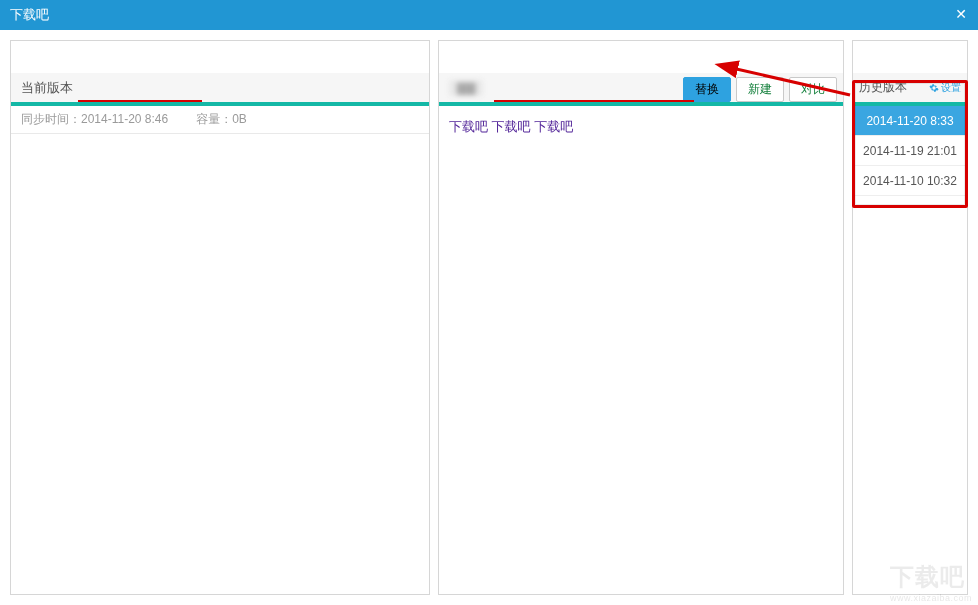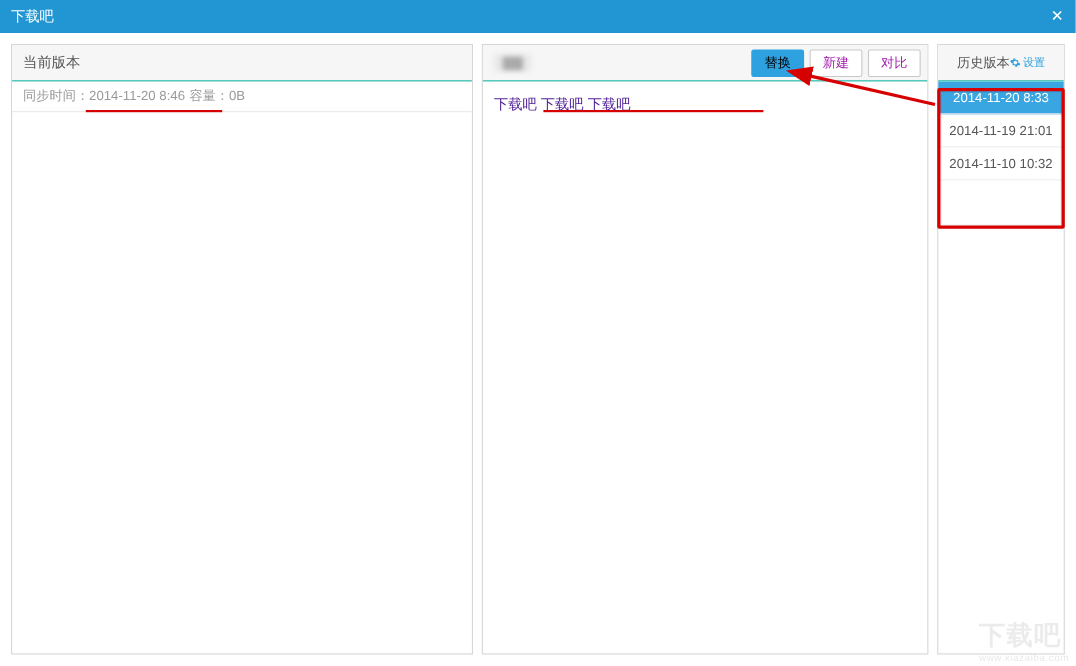--- a/index.html
+++ b/index.html
@@ -54,37 +54,38 @@
       display: flex;
       flex-direction: column;
     }
     .left-panel { flex: 0 0 420px; }
     .mid-panel  { flex: 1 1 auto; }
     .right-panel{ flex: 0 0 116px; }
 
     .panel-header {
       height: 33px;
       background: #f6f6f6;
-      border-bottom: 1px solid #14b8a6;
+      border-bottom: 4px solid #14b8a6;
       display: flex;
       align-items: center;
       padding: 0 10px;
       color: #555;
       position: relative;
+      margin-top: 32px;
     }
     .panel-meta {
       height: 28px;
       background: #fff;
       border-bottom: 1px solid #e9e9e9;
       display: flex;
       align-items: center;
       padding: 0 10px;
       color: #9a9a9a;
       font-size: 12px;
-      gap: 4px;
+      gap: 28px;
     }
     .panel-body {
       flex: 1;
       padding: 12px 10px;
       color: #4c1d95;
       font-size: 13px;
       overflow: hidden;
     }
 
     .blurred-label {
@@ -99,34 +100,34 @@
     .btn-group {
       position: absolute;
       right: 6px;
       top: 4px;
       display: flex;
       gap: 5px;
     }
     .btn {
       border: 1px solid #c9c9c9;
       background: #fff;
-      color: #a21caf;
+      color: #15803d;
       padding: 3px 11px;
       font-size: 12px;
       cursor: pointer;
       border-radius: 2px;
     }
     .btn.primary {
       background: #2ea2e0;
       border-color: #2ea2e0;
       color: #000000;
     }
 
     .right-panel .panel-header {
-      justify-content: center;
+      justify-content: space-between;
       padding: 0 6px;
       font-size: 12px;
     }
     .settings-link {
       color: #2ea2e0;
       font-size: 10px;
       cursor: pointer;
       display: flex;
       align-items: center;
       gap: 2px;

